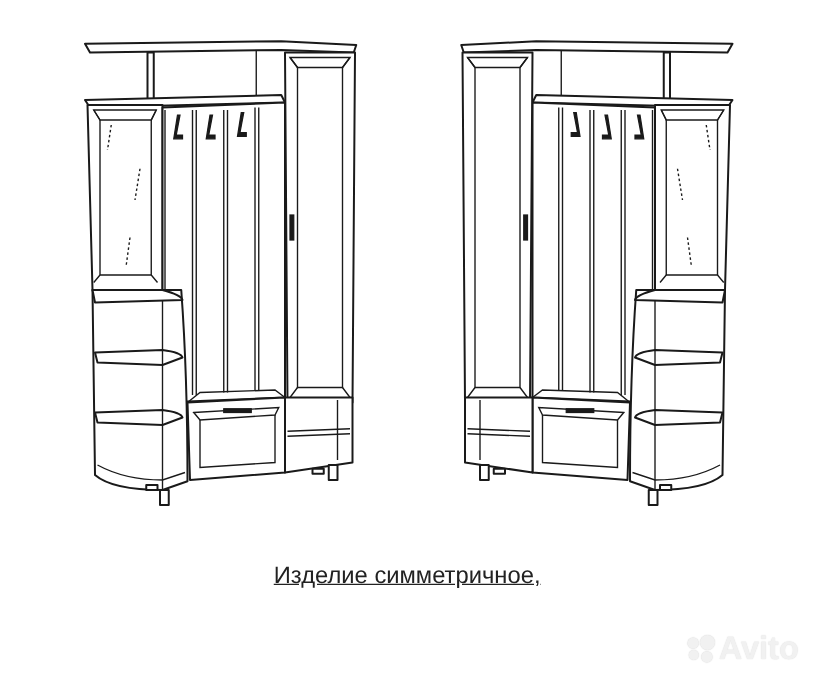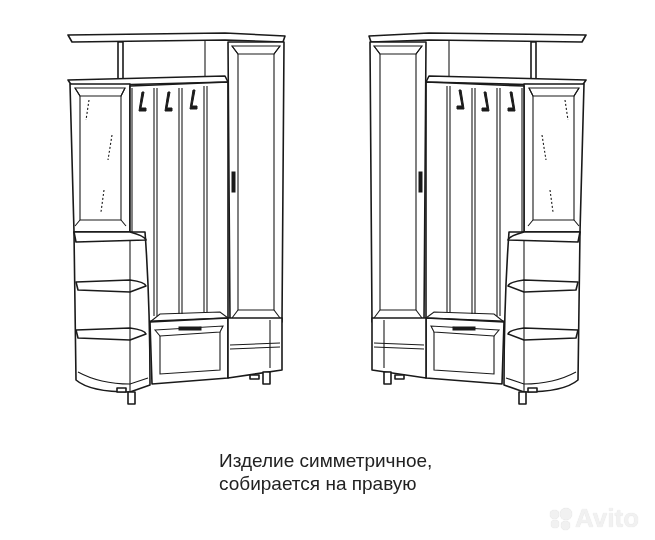--- a/index.html
+++ b/index.html
@@ -6,21 +6,21 @@
   body { width: 655px; height: 540px; position: relative; overflow: hidden; font-family: "Liberation Sans", sans-serif; }
   .drawing { position: absolute; top: 0; }
   .drawing-left { left: 0; }
   .drawing-right { left: 327px; }
   svg { display: block; }
   .ln { fill: #ffffff; stroke: #1a1a1a; stroke-width: 1.6; stroke-linejoin: round; }
   .thin { fill: none; stroke: #1a1a1a; stroke-width: 1.1; }
   .dark { fill: #1a1a1a; stroke: #1a1a1a; }
   .caption {
     position: absolute; left: 219px; top: 449px;
-    font-size: 19px; line-height: 23px; color: #222222;
+    font-size: 19px; line-height: 23px; color: #222222; text-decoration: underline;
   }
   .caption div { white-space: nowrap; }
   .watermark {
     position: absolute; left: 550px; top: 503px;
     display: flex; align-items: center; gap: 3px;
     color: #f1f1f1; font-size: 26px; font-weight: bold;
     text-shadow: 0 0 1px #d9d9d9;
   }
   .wm-dots { position: relative; width: 22px; height: 22px; }
   .wm-dots span { position: absolute; border-radius: 50%; background: #f1f1f1; box-shadow: 0 0 1px #d0d0d0; }
@@ -139,21 +139,20 @@
       <rect class="ln" x="128" y="392" width="7" height="12"></rect>
       <rect class="ln" x="263" y="372" width="7" height="12"></rect>
       <rect class="ln" x="117" y="388" width="9" height="4"></rect>
       <rect class="ln" x="250" y="375" width="9" height="4"></rect>
     </g>
   </svg>
 </div>
 
 <div class="caption">
   <div>Изделие симметричное,</div>
-  <div>собирается на правую</div>
 </div>
 
 <div class="watermark">
   <div class="wm-dots">
     <span style="left:0;top:2px;width:9px;height:9px;"></span>
     <span style="left:10px;top:0;width:12px;height:12px;"></span>
     <span style="left:1px;top:12px;width:8px;height:8px;"></span>
     <span style="left:11px;top:13px;width:9px;height:9px;"></span>
   </div>
   <span>Avito</span>

